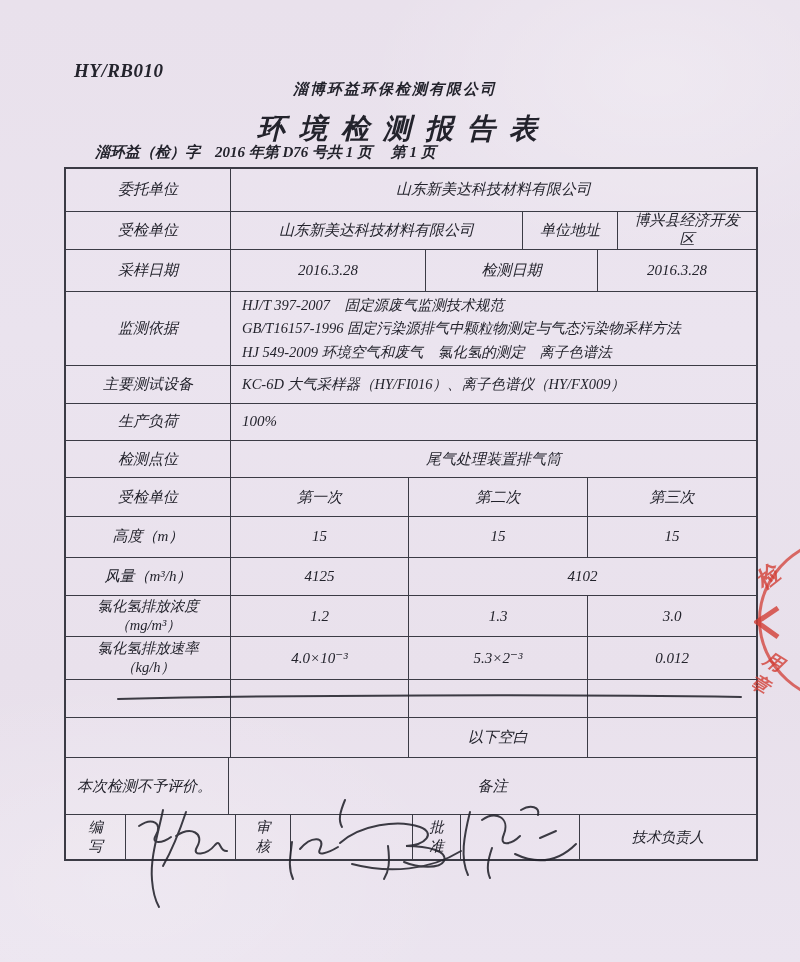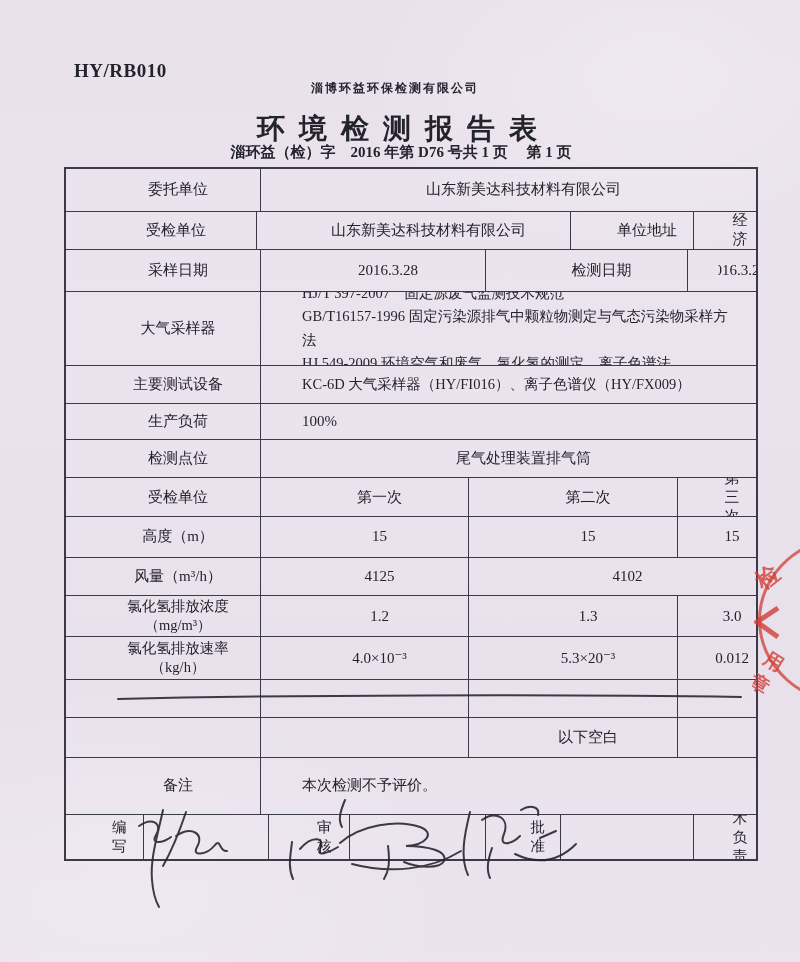--- a/index.html
+++ b/index.html
@@ -5,54 +5,54 @@
   * { margin:0; padding:0; box-sizing:border-box; }
   html,body { background:#777; }
   .page {
     position:relative; width:800px; height:962px; overflow:hidden;
     background:
       radial-gradient(ellipse 420px 260px at 82% 8%, rgba(255,255,255,.25), rgba(255,255,255,0) 70%),
       radial-gradient(ellipse 500px 300px at 15% 92%, rgba(255,255,255,.18), rgba(255,255,255,0) 70%),
       linear-gradient(180deg,#e9e1ec 0%, #eae3ee 35%, #e8e0eb 70%, #ebe4ef 100%);
     font-family:"Liberation Serif","DejaVu Serif",serif;
     color:#23232c;
+    font-style:italic;
   }
   .abs { position:absolute; }
 
   
   .form-code { left:74px; top:60px; font-size:19px; font-weight:bold; letter-spacing:.5px; }
-  .company   { left:0; top:80px; width:790px; text-align:center; font-size:12px; font-weight:bold; letter-spacing:2px; }
+  .company   { left:0; top:80px; width:790px; text-align:center; font-size:15px; font-weight:bold; letter-spacing:2px; }
   .doc-title { left:0; top:110px; width:808px; text-align:center; font-size:28px; font-weight:bold; letter-spacing:14px; }
-  .subhead   { left:95px; top:143px; width:612px; display:flex; justify-content:center; font-size:15px; font-weight:bold; }
+  .subhead   { left:95px; top:143px; width:612px; display:flex; justify-content:flex-start; font-size:15px; font-weight:bold; }
 
   
   .report-table {
     left:64px; top:167px; width:694px; height:694px;
     border:2px solid #3b3b45; display:flex; flex-direction:column;
     background:rgba(255,255,255,0.06);
   }
   .tr { display:flex; border-bottom:1.6px solid #3b3b45; }
   .tr:last-child { border-bottom:none; }
   .td {
     border-right:1.6px solid #3b3b45;
     display:flex; align-items:center; justify-content:center;
     text-align:center; font-size:15px; padding:2px 16px;
     overflow:hidden;
-    margin-left:30px;
   }
   .td:last-child { border-right:none; flex:1; }
   .lbl { width:165px; font-weight:normal; }
   .w-c1 { width:178px; } .w-c2 { width:179px; }
   .left { justify-content:flex-start; text-align:left; padding-left:11px; }
   .pre { white-space:pre-line; line-height:1.35; }
   .basis-lines { font-size:14.5px; line-height:1.62; }
   .small { font-size:14.5px; }
 
   
-  .sg1{width:51px;} .sg2{width:110px;} .sg3{width:55px;} .sg4{width:122px;}
+  .sg1{width:60px;} .sg2{width:110px;} .sg3{width:55px;} .sg4{width:122px;}
   .sg5{width:48px;} .sg6{width:119px;} .sg7{width:80px; font-size:14px;}
 
   
   .seal { right:0; top:524px; width:48px; height:192px; overflow:hidden; pointer-events:none; }
   .seal-ring {
     position:absolute; left:6px; top:10px; width:190px; height:172px;
     border:3px solid rgba(210,62,54,.75); border-radius:50%;
   }
   .seal-char-top {
     position:absolute; left:4px; top:38px; color:rgba(210,62,54,.8);
@@ -95,21 +95,21 @@
     </div>
 
     <div class="tr" style="height:43px">
       <div class="td lbl">采样日期</div>
       <div class="td" style="width:195px">2016.3.28</div>
       <div class="td" style="width:172px">检测日期</div>
       <div class="td">2016.3.28</div>
     </div>
 
     <div class="tr" style="height:74px">
-      <div class="td lbl">大气采样器</div>
+      <div class="td lbl">监测依据</div>
       <div class="td left">
         <div class="basis-lines">
           <div>HJ/T 397-2007　固定源废气监测技术规范</div>
           <div>GB/T16157-1996 固定污染源排气中颗粒物测定与气态污染物采样方法</div>
           <div>HJ 549-2009 环境空气和废气　氯化氢的测定　离子色谱法</div>
         </div>
       </div>
     </div>
 
     <div class="tr" style="height:38px">
@@ -152,41 +152,41 @@
 （mg/m³）</div>
       <div class="td w-c1">1.2</div>
       <div class="td w-c2">1.3</div>
       <div class="td">3.0</div>
     </div>
 
     <div class="tr" style="height:43px">
       <div class="td lbl pre small">氯化氢排放速率
 （kg/h）</div>
       <div class="td w-c1">4.0×10⁻³</div>
-      <div class="td w-c2">5.3×20⁻³</div>
+      <div class="td w-c2">5.3×2⁻³</div>
       <div class="td">0.012</div>
     </div>
 
     <div class="tr" style="height:38px">
       <div class="td lbl"></div>
       <div class="td w-c1"></div>
       <div class="td w-c2"></div>
       <div class="td"></div>
     </div>
 
     <div class="tr" style="height:40px">
       <div class="td lbl"></div>
       <div class="td w-c1"></div>
       <div class="td w-c2">以下空白</div>
       <div class="td"></div>
     </div>
 
     <div class="tr" style="height:58px">
+      <div class="td left">本次检测不予评价。</div>
       <div class="td lbl">备注</div>
-      <div class="td left">本次检测不予评价。</div>
     </div>
 
     <div class="tr" style="height:44px">
       <div class="td sg1 small">编写</div>
       <div class="td sg2"></div>
       <div class="td sg3 small">审核</div>
       <div class="td sg4"></div>
       <div class="td sg5 small">批准</div>
       <div class="td sg6"></div>
       <div class="td small">技术负责人</div>

